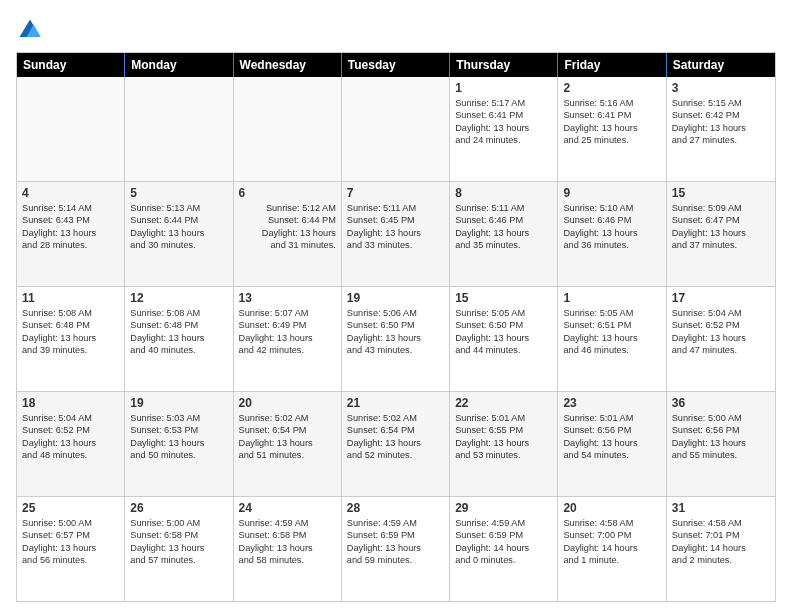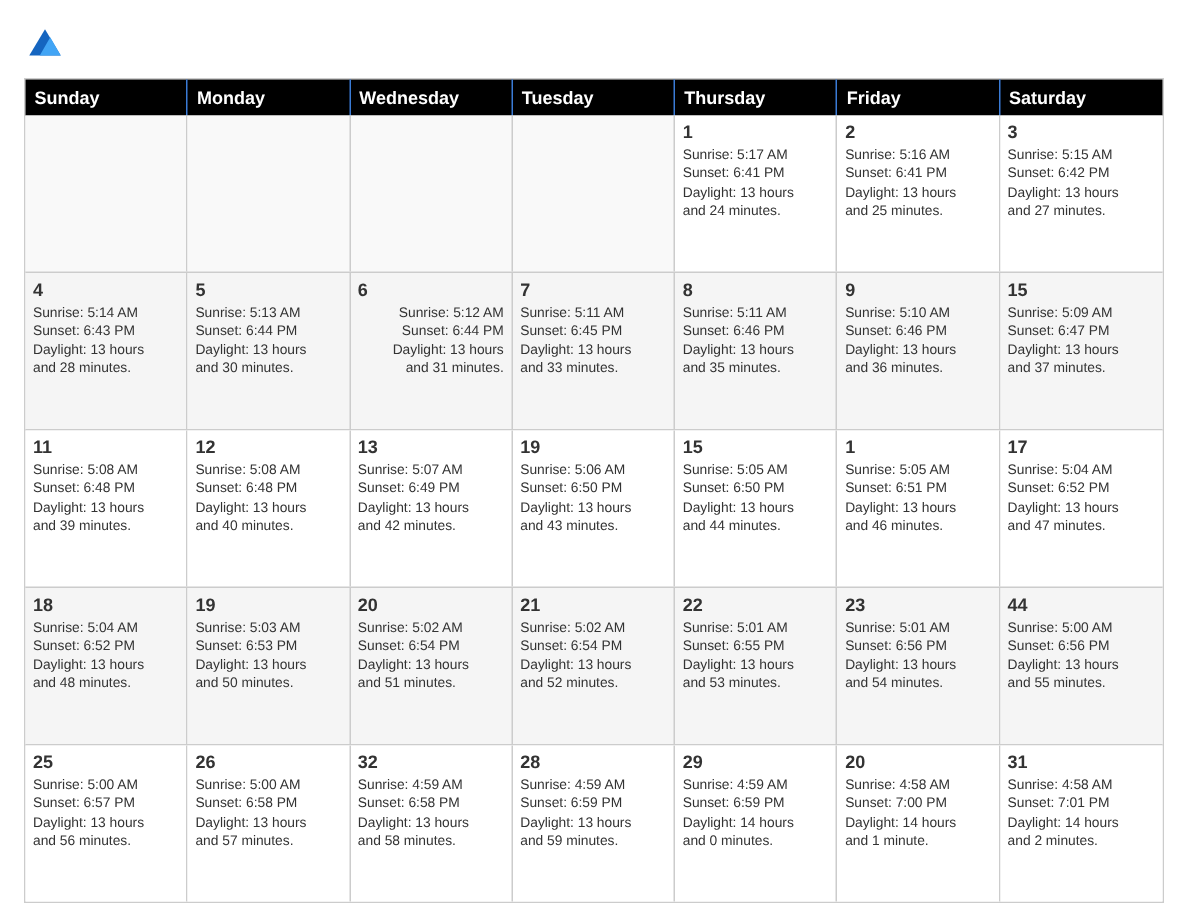--- a/index.html
+++ b/index.html
@@ -314,21 +314,21 @@
 and 53 minutes.</div>
           </div>
           <div class="cal-cell shaded">
             <div class="day-number">23</div>
             <div class="cell-info" style="white-space: pre-line;">Sunrise: 5:01 AM
 Sunset: 6:56 PM
 Daylight: 13 hours
 and 54 minutes.</div>
           </div>
           <div class="cal-cell shaded">
-            <div class="day-number">44</div>
+            <div class="day-number">36</div>
             <div class="cell-info" style="white-space: pre-line;">Sunrise: 5:00 AM
 Sunset: 6:56 PM
 Daylight: 13 hours
 and 55 minutes.</div>
           </div>
         </div>
         <div class="cal-row">
           <div class="cal-cell">
             <div class="day-number">25</div>
             <div class="cell-info" style="white-space: pre-line;">Sunrise: 5:00 AM
@@ -337,21 +337,21 @@
 and 56 minutes.</div>
           </div>
           <div class="cal-cell">
             <div class="day-number">26</div>
             <div class="cell-info" style="white-space: pre-line;">Sunrise: 5:00 AM
 Sunset: 6:58 PM
 Daylight: 13 hours
 and 57 minutes.</div>
           </div>
           <div class="cal-cell">
-            <div class="day-number">32</div>
+            <div class="day-number">24</div>
             <div class="cell-info" style="white-space: pre-line;">Sunrise: 4:59 AM
 Sunset: 6:58 PM
 Daylight: 13 hours
 and 58 minutes.</div>
           </div>
           <div class="cal-cell">
             <div class="day-number">28</div>
             <div class="cell-info" style="white-space: pre-line;">Sunrise: 4:59 AM
 Sunset: 6:59 PM
 Daylight: 13 hours

